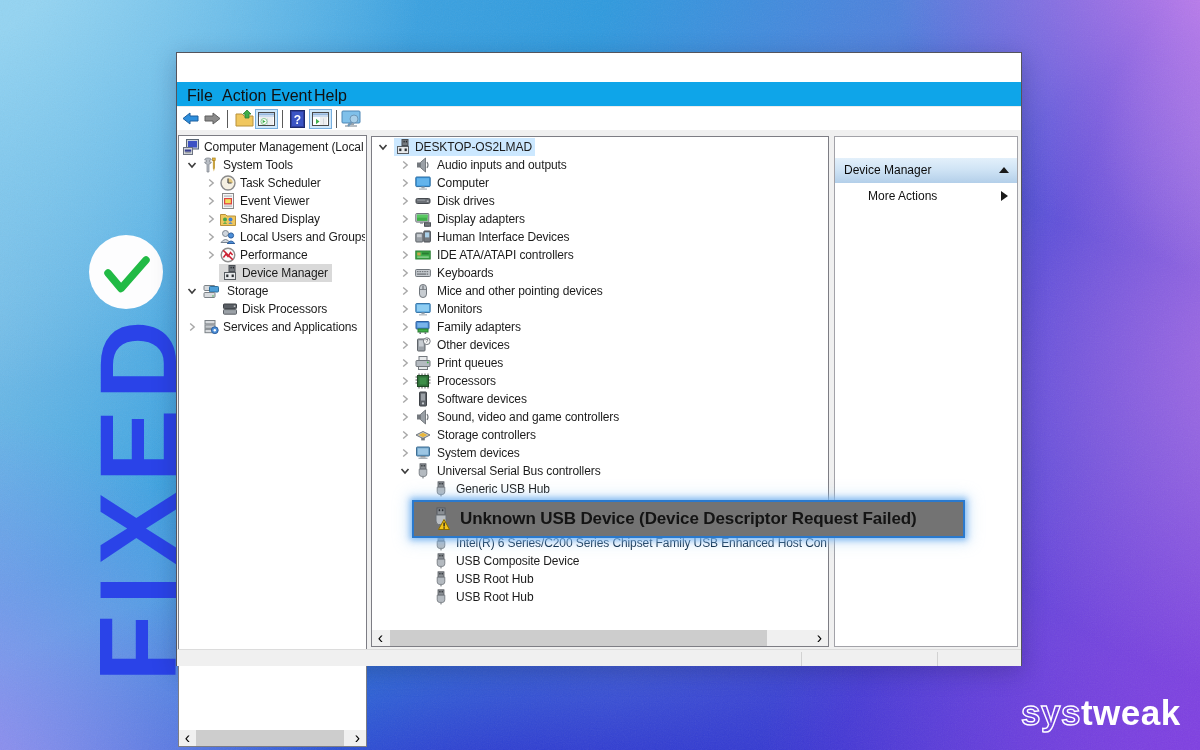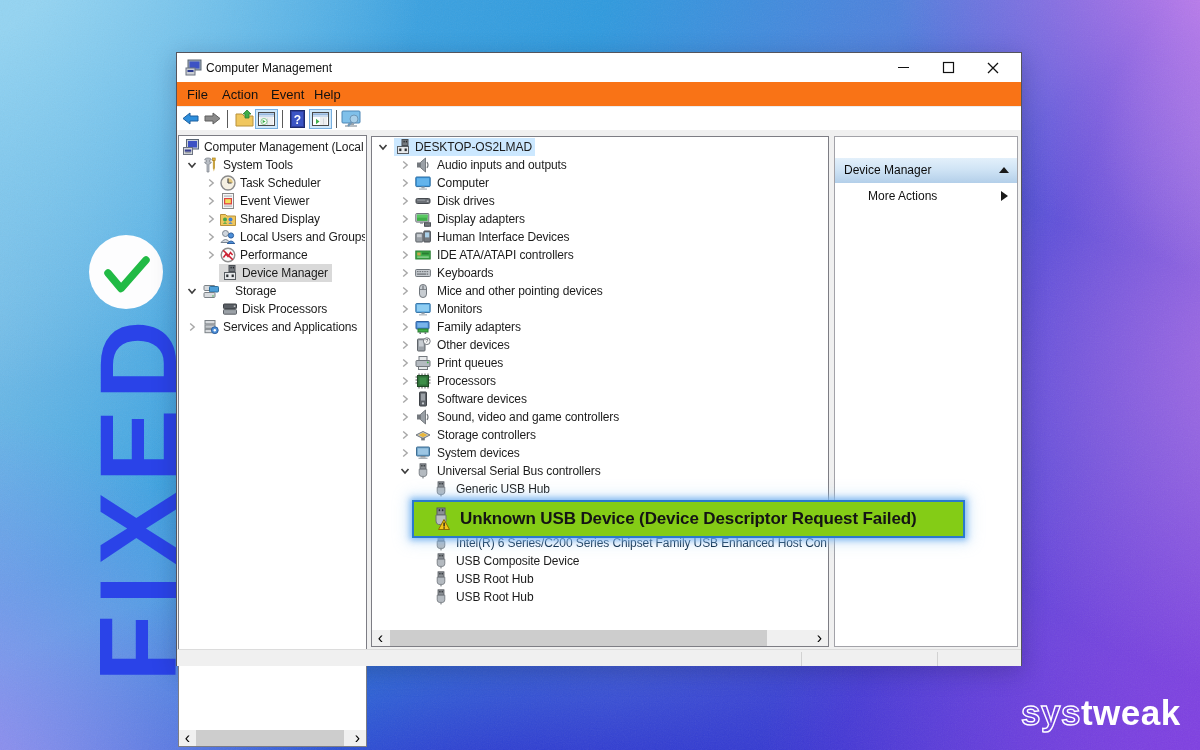--- a/index.html
+++ b/index.html
@@ -24,21 +24,21 @@
   
   #check{position:absolute;left:89px;top:235px;}
   
   #win{position:absolute;left:176px;top:52px;width:846px;height:614px;
     background:#fff;border:1px solid #54545c;box-sizing:border-box;
     box-shadow:0 6px 22px rgba(20,20,60,.25);}
   #titlebar{position:absolute;left:0;top:0;width:100%;height:29px;background:#fff;}
   #title-ic{position:absolute;left:8px;top:6px;}
   #title-tx{position:absolute;left:29px;top:8px;font-size:12px;color:#111;}
   .winctl{position:absolute;top:0;height:29px;width:45px;text-align:center;line-height:29px;color:#222;}
-  #menubar{position:absolute;left:0;top:29px;width:100%;height:24px;background:#f97316;font-size:13px;color:#111;}
+  #menubar{position:absolute;left:0;top:29px;width:100%;height:24px;background:#0ea5e9;font-size:16px;color:#111;}
   #menubar span{position:absolute;top:5px;}
   #toolbar{position:absolute;left:0;top:53px;width:100%;height:25px;background:#fff;border-top:1px solid #ececec;border-bottom:1px solid #95959b;box-sizing:border-box;}
   .tsep{position:absolute;top:3px;width:1px;height:18px;background:#5a5a5a;}
   
   #work{position:absolute;left:0;top:77px;width:844px;height:519px;background:#f0f0f0;}
   .pane{position:absolute;background:#fff;border:1px solid #7d7d84;box-sizing:border-box;}
   #lpane{left:1px;top:5px;width:189px;height:612px;}
   #mpane{left:194px;top:6px;width:458px;height:511px;}
   #apane{left:657px;top:6px;width:184px;height:511px;border-color:#a2a2a8;}
   
@@ -54,21 +54,21 @@
   #act-head{position:absolute;left:0;top:0;width:100%;height:21px;background:#f2f2f2;border-bottom:1px solid #d6d6d6;
     font-size:12px;font-weight:bold;color:#111;line-height:21px;box-sizing:border-box;}
   #act-dm{position:absolute;left:0;top:21px;width:100%;height:25px;
     background:linear-gradient(#e3f0fb 0%,#d0e4f5 45%,#b3cfe9 100%);
     font-size:12px;color:#0a0a0a;line-height:25px;}
   #act-more{position:absolute;left:0;top:46px;width:100%;height:26px;font-size:12px;color:#111;line-height:26px;}
   
   #statusbar{position:absolute;left:0;top:596px;width:844px;height:17px;background:#f0f0f0;border-top:1px solid #dcdcdc;box-sizing:border-box;}
   .ssep{position:absolute;top:2px;width:1px;height:14px;background:#d2d2d2;}
   
-  #callout{position:absolute;left:412px;top:500px;width:553px;height:38px;background:#84cc16;
+  #callout{position:absolute;left:412px;top:500px;width:553px;height:38px;background:#737373;
     border:2px solid #2a79cd;box-sizing:border-box;
     box-shadow:0 0 6px 2px rgba(118,180,240,.9), 0 0 13px 5px rgba(152,200,245,.38);
     display:flex;align-items:center;}
   #callout .tx{font-size:17px;font-weight:bold;color:#141414;margin-left:8px;letter-spacing:-0.12px;}
   
   #logo{position:absolute;left:1021px;top:693px;font-size:35px;font-weight:bold;color:#fff;letter-spacing:.5px;}
   #logo .o{color:transparent;-webkit-text-stroke:1.4px #fff;}
 </style>
 </head>
 <body>
@@ -299,38 +299,20 @@
 </defs>
 </svg>
 
 <div id="fixed">FIXED</div>
 <svg id="check" width="74" height="74" viewBox="0 0 74 74">
   <circle cx="37" cy="37" r="37" fill="#fdfdfe"></circle>
   <path d="M19 38 L32 53.5 L57 25" fill="none" stroke="#21ba45" stroke-width="7.5" stroke-linecap="round" stroke-linejoin="round"></path>
 </svg>
 
 <div id="win">
-  <div id="titlebar">
-    <svg id="title-ic" width="17" height="17" viewBox="0 0 17 17">
-      <rect x="3" y="1" width="13" height="10" fill="#9aa7b8" stroke="#5a6675" stroke-width="1"></rect>
-      <rect x="4.5" y="2.5" width="10" height="7" fill="#3d52c4"></rect>
-      <rect x="1" y="9" width="9" height="7" fill="#c9cdd2" stroke="#6b7280" stroke-width="1"></rect>
-      <rect x="2.5" y="11" width="6" height="2" fill="#2b3990"></rect>
-    </svg>
-    <span id="title-tx">Computer Management</span>
-    <svg class="winctl" style="right:95px" width="45" height="29">
-        <rect x="17" y="14" width="11" height="1" fill="#111"></rect>
-      </svg>
-    <svg class="winctl" style="right:50px" width="45" height="29">
-        <rect x="17.5" y="9.5" width="10" height="10" fill="none" stroke="#111" stroke-width="1.2"></rect>
-      </svg>
-    <svg class="winctl" style="right:5px" width="45" height="29">
-        <path d="M17 10 L27 20 M27 10 L17 20" stroke="#111" stroke-width="1.3"></path>
-      </svg>
-  </div>
   <div id="menubar">
     <span style="left:10px">File</span>
     <span style="left:45px">Action</span>
     <span style="left:94px">Event</span>
     <span style="left:137px">Help</span>
   </div>
   <div id="toolbar">
 
     <svg class="abs" style="left:5px;top:5px" width="17" height="13" viewBox="0 0 17 13">
       <path d="M8 1 L8 4 L16 4 L16 9 L8 9 L8 12 L1 6.5 Z" fill="#2e8fdd" stroke="#1c5f9e" stroke-width="1"></path>
@@ -454,21 +436,21 @@
               <span class="lbl" style="margin-left:4px">Device Manager</span>
             </span>
           </div>
         <div class="row" style="left:8px;top:146px">
             <svg class="chev" width="10" height="10">
               <use href="#ch-e"></use>
             </svg>
             <svg class="ic" width="16" height="16">
               <use href="#i-storage"></use>
             </svg>
-            <span class="lbl" style="margin-left:16px">Storage</span>
+            <span class="lbl" style="margin-left:8px">Storage</span>
           </div>
         <div class="row" style="left:40px;top:164px">
             <svg class="ic" width="16" height="16" style="margin-left:3px">
               <use href="#i-diskm"></use>
             </svg>
             <span class="lbl" style="margin-left:4px">Disk Processors</span>
           </div>
         <div class="row" style="left:8px;top:182px">
             <svg class="chev" width="10" height="10">
               <use href="#ch-c"></use>

